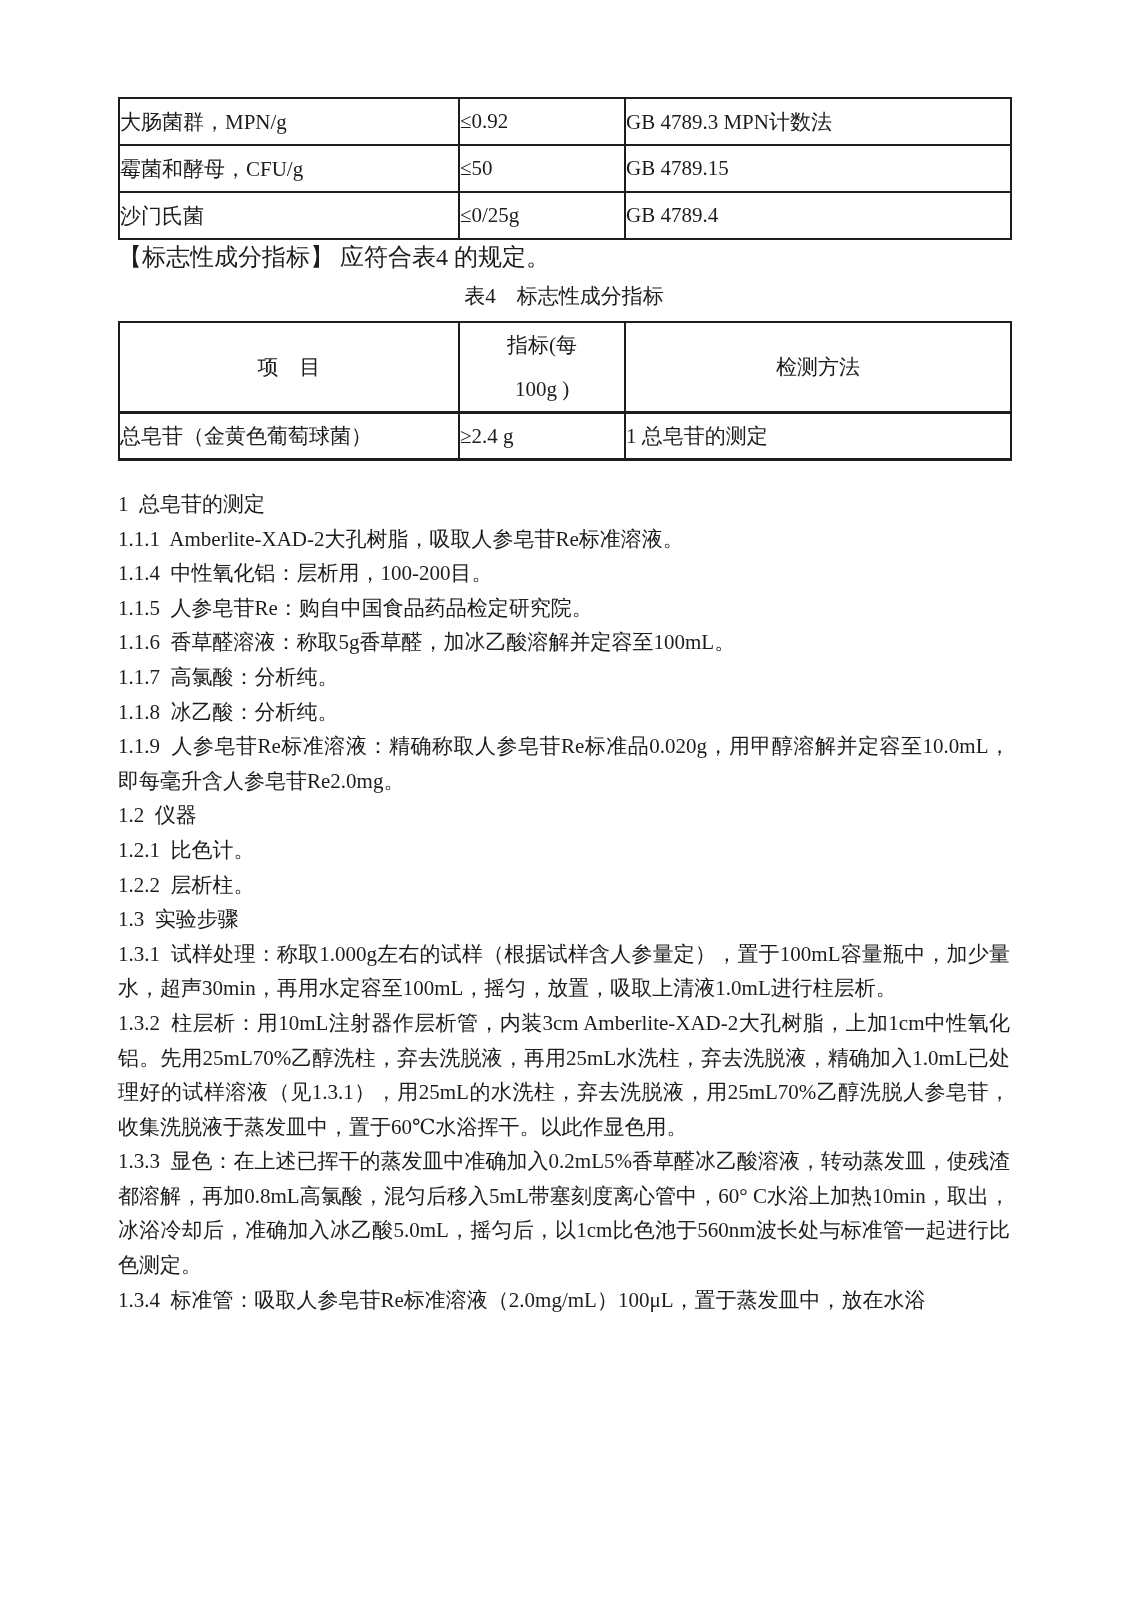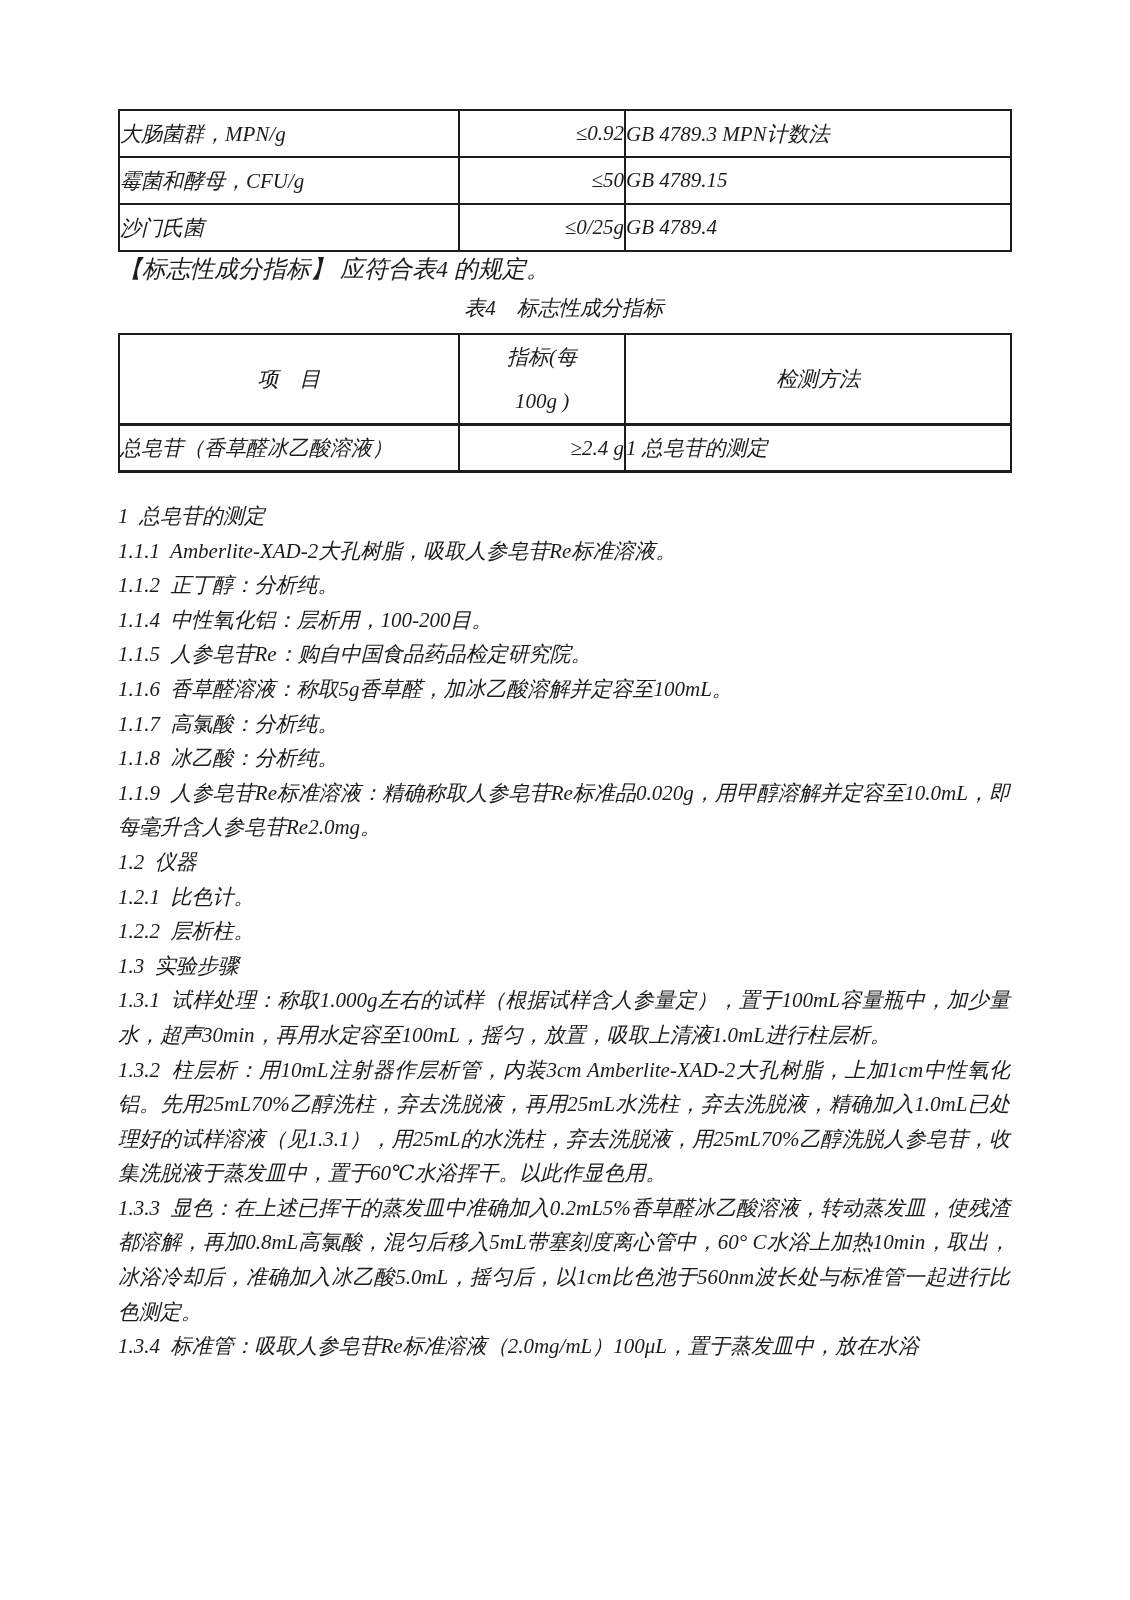--- a/index.html
+++ b/index.html
@@ -16,23 +16,22 @@
   .page {
     position: relative;
     width: 1130px;
     height: 1600px;
     background: #ffffff;
     overflow: hidden;
   }
   .content {
     position: absolute;
     left: 118px;
-    top: 16px;
+    top: 4px;
     width: 892px;
-    font-style: italic;
   }
   table.tbl {
     border-collapse: collapse;
     table-layout: fixed;
     width: 892px;
   }
   table.tbl th, table.tbl td {
     border: 2px solid #1d1d1d;
     font-size: 21px;
     font-weight: normal;
@@ -42,21 +41,21 @@
     overflow: hidden;
   }
   .col-item   { width: 340px; }
   .col-value  { width: 166px; }
   .col-method { width: 386px; }
 
   .tbl1 { margin-top: 93px; }
   .tbl1 td { height: 45px; }
 
   .td-item   { text-align: left;  padding-left: 18px; }
-  .td-value  { text-align: right; }
+  .td-value  { text-align: left; }
   .td-method { text-align: left;  padding-left: 15px; }
 
   .note {
     margin: 3px 0 0 0;
     font-size: 24px;
     line-height: 28px;
     white-space: pre-wrap;
   }
   .caption {
     margin: 12px;
@@ -129,31 +128,30 @@
       <thead>
         <tr>
           <th>项    目</th>
           <th>指标(每
 100g )</th>
           <th>检测方法</th>
         </tr>
       </thead>
       <tbody>
         <tr>
-          <td class="td-item">总皂苷（香草醛冰乙酸溶液）</td>
+          <td class="td-item">总皂苷（金黄色葡萄球菌）</td>
           <td class="td-value">≥2.4 g</td>
           <td class="td-method">1 总皂苷的测定</td>
         </tr>
       </tbody>
     </table>
 
     <div class="body-text">
         <p>1  总皂苷的测定</p>
         <p>1.1.1  Amberlite-XAD-2大孔树脂，吸取人参皂苷Re标准溶液。</p>
-        <p>1.1.2  正丁醇：分析纯。</p>
         <p>1.1.4  中性氧化铝：层析用，100-200目。</p>
         <p>1.1.5  人参皂苷Re：购自中国食品药品检定研究院。</p>
         <p>1.1.6  香草醛溶液：称取5g香草醛，加冰乙酸溶解并定容至100mL。</p>
         <p>1.1.7  高氯酸：分析纯。</p>
         <p>1.1.8  冰乙酸：分析纯。</p>
         <p>1.1.9  人参皂苷Re标准溶液：精确称取人参皂苷Re标准品0.020g，用甲醇溶解并定容至10.0mL，即每毫升含人参皂苷Re2.0mg。</p>
         <p>1.2  仪器</p>
         <p>1.2.1  比色计。</p>
         <p>1.2.2  层析柱。</p>
         <p>1.3  实验步骤</p>

